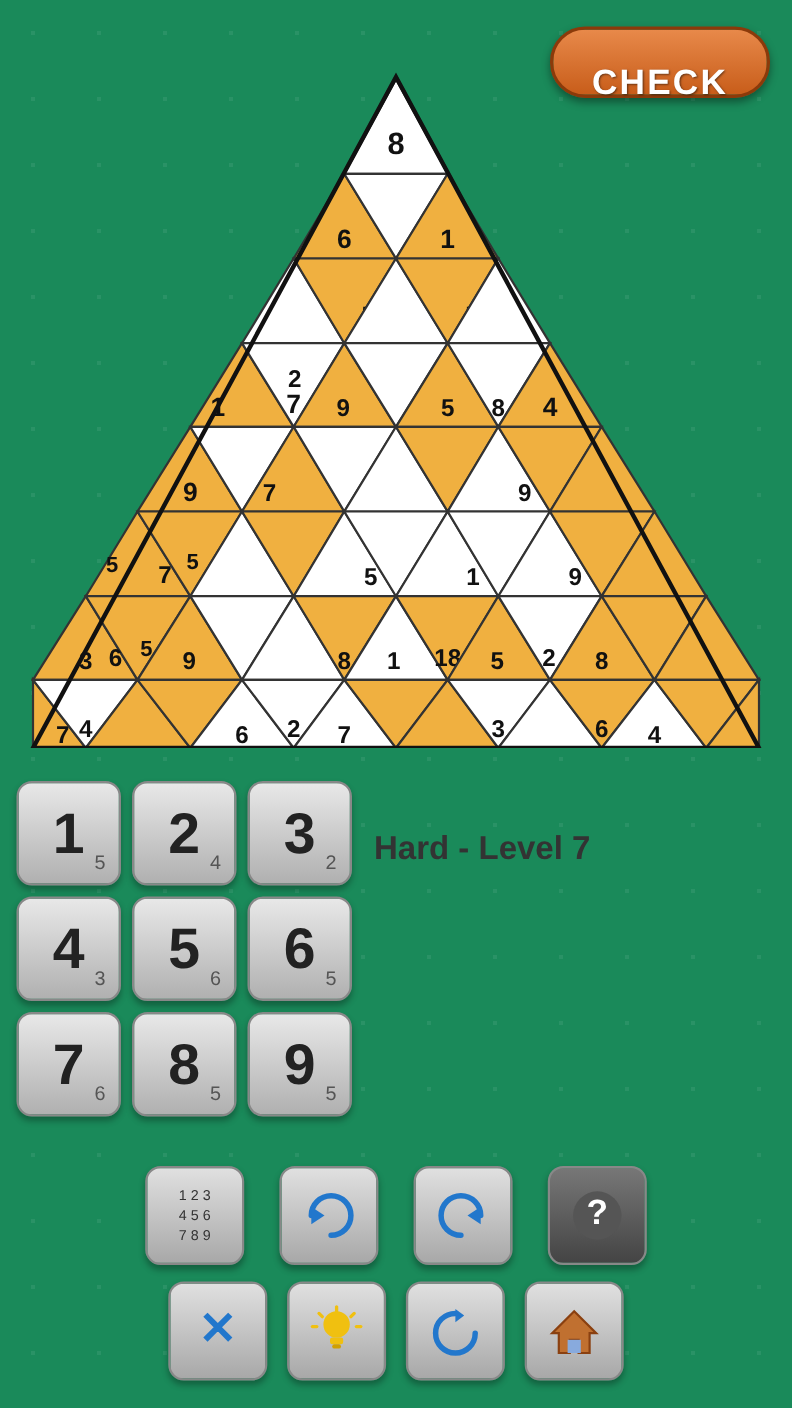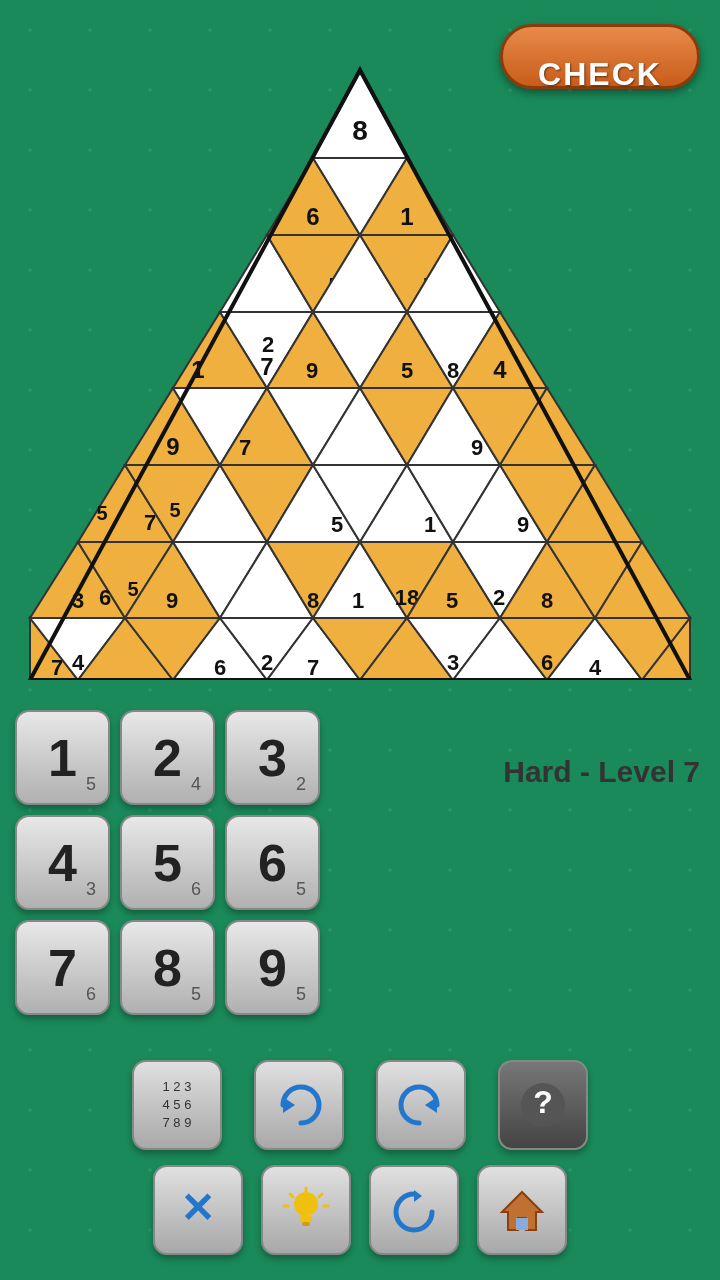--- a/index.html
+++ b/index.html
@@ -109,21 +109,21 @@
     }
 
     
     .level-info {
       position: absolute;
       top: 755px;
       left: 340px;
       right: 20px;
       display: flex;
       align-items: center;
-      justify-content: flex-end;
+      justify-content: flex-start;
     }
 
     .level-text {
       font-size: 30px;
       font-weight: bold;
       color: #333;
     }
 
     
     .toolbar-row1 {

